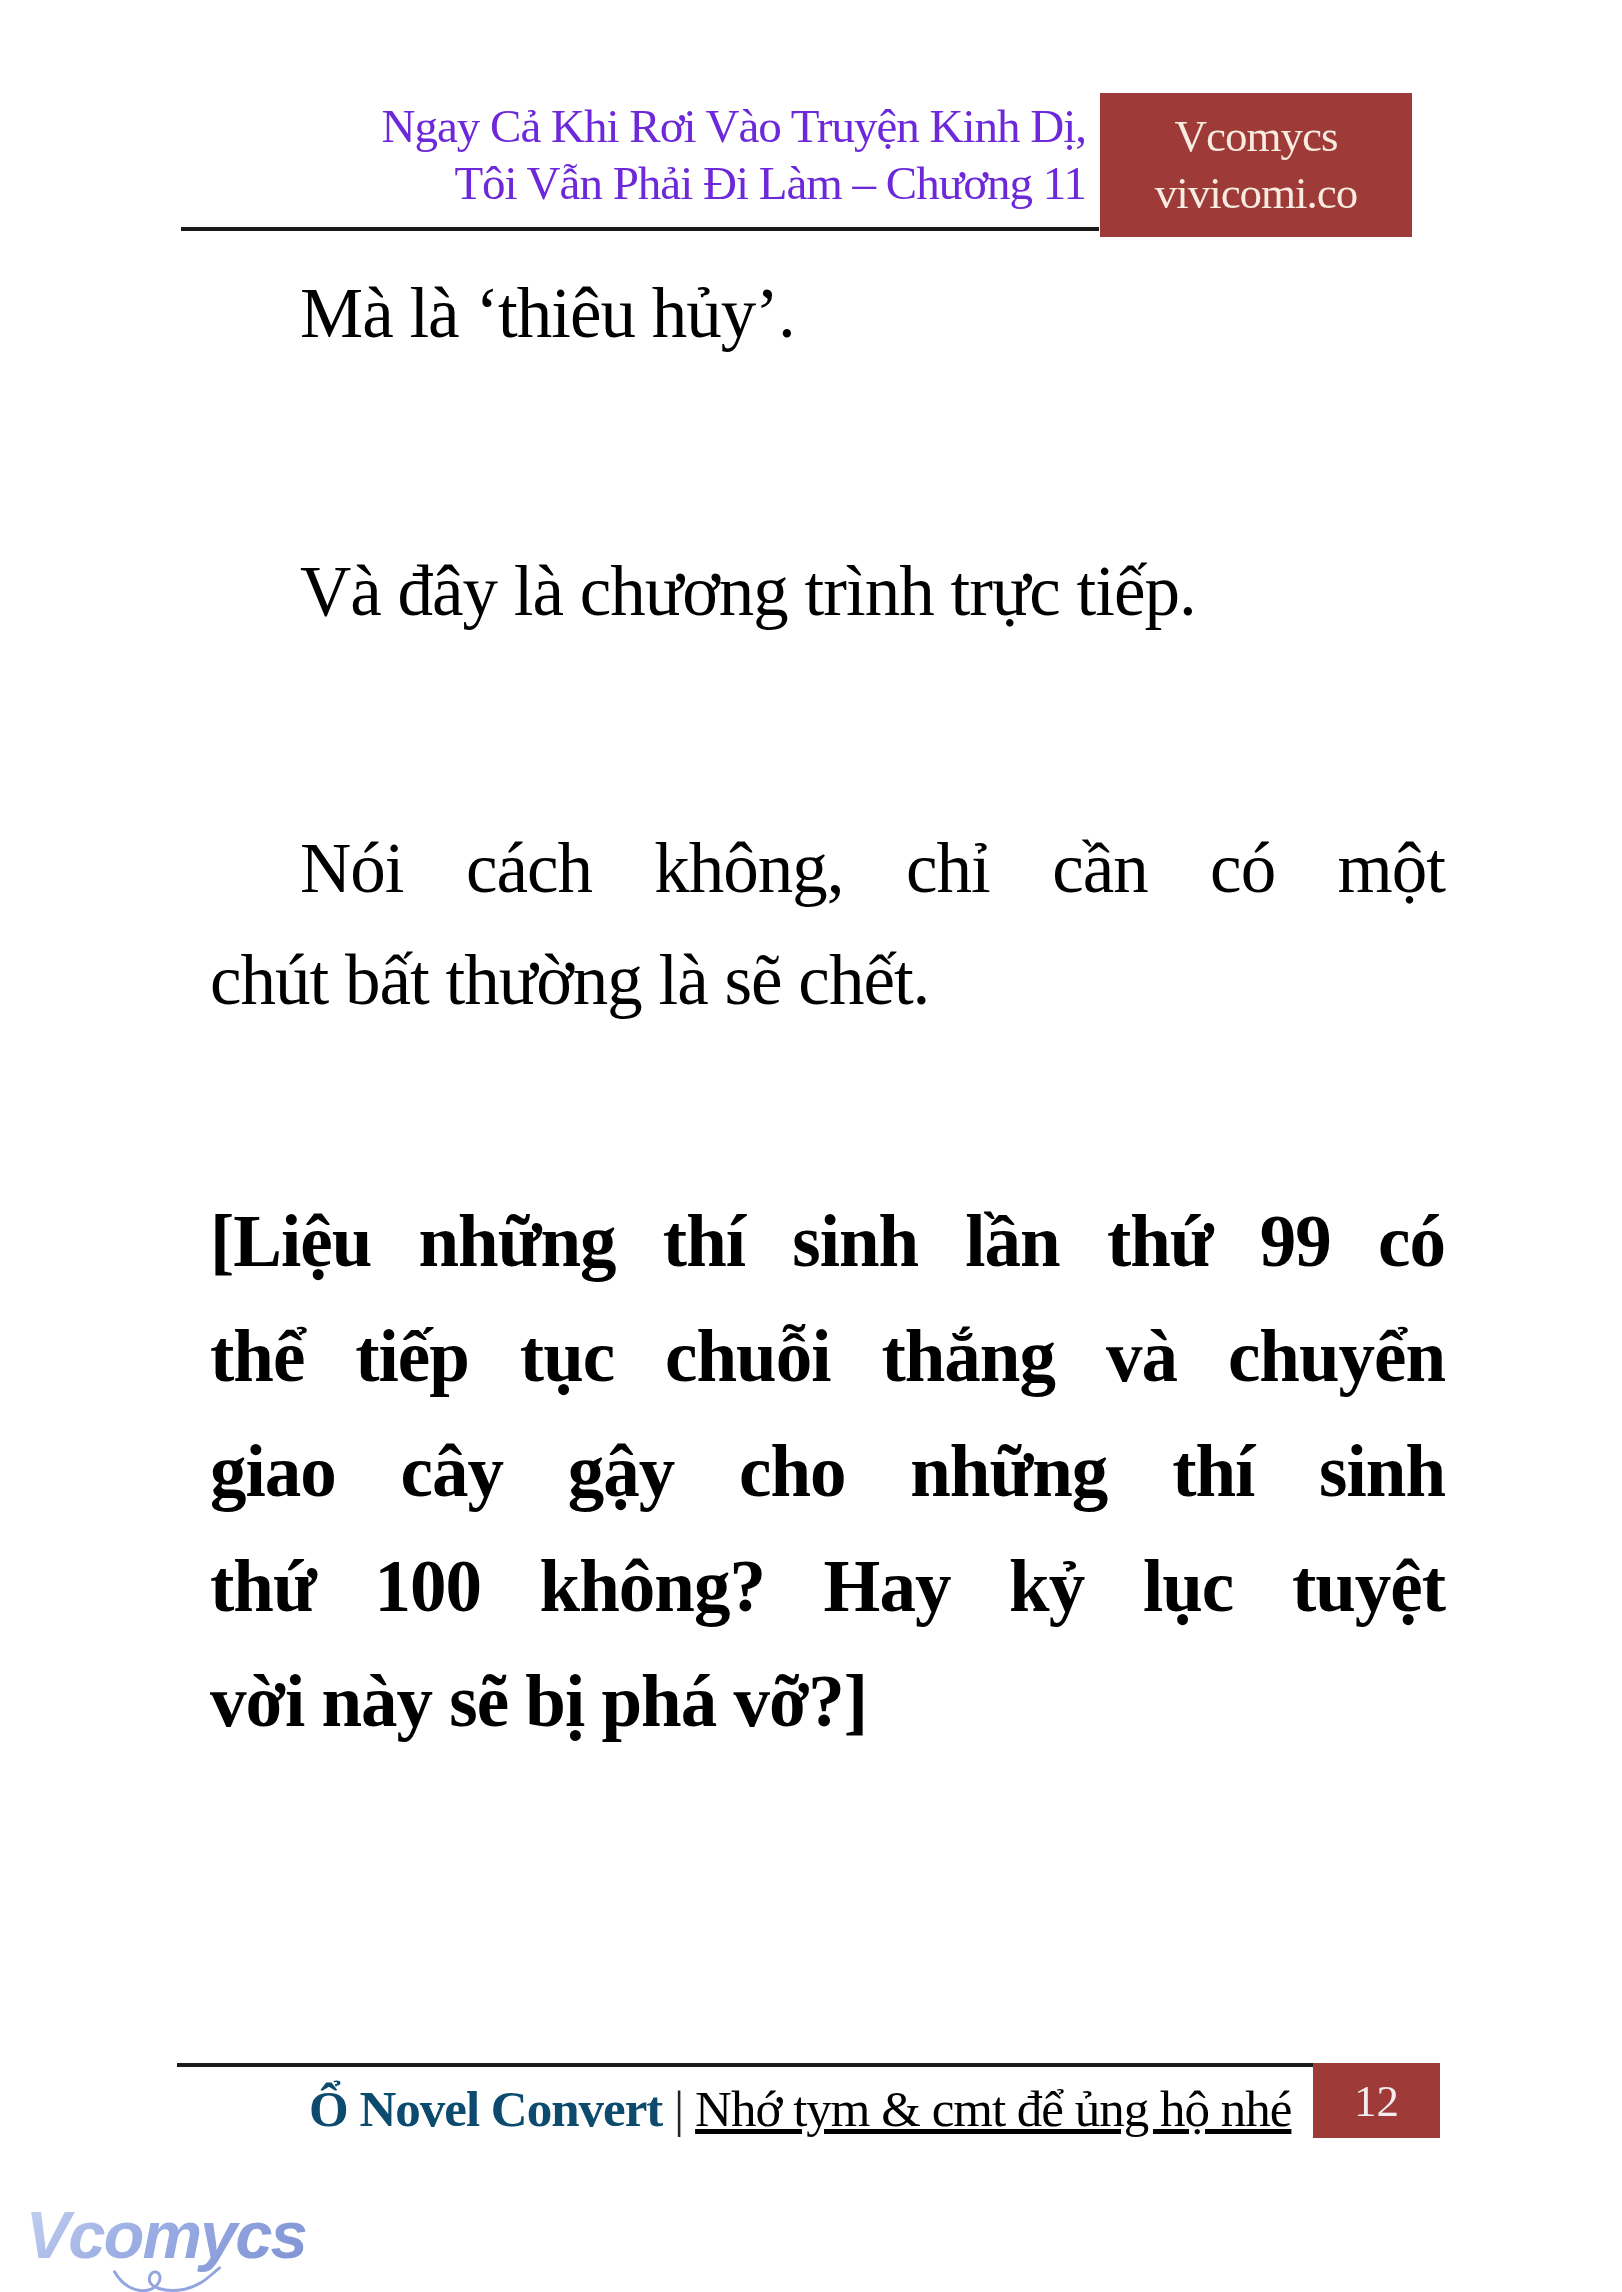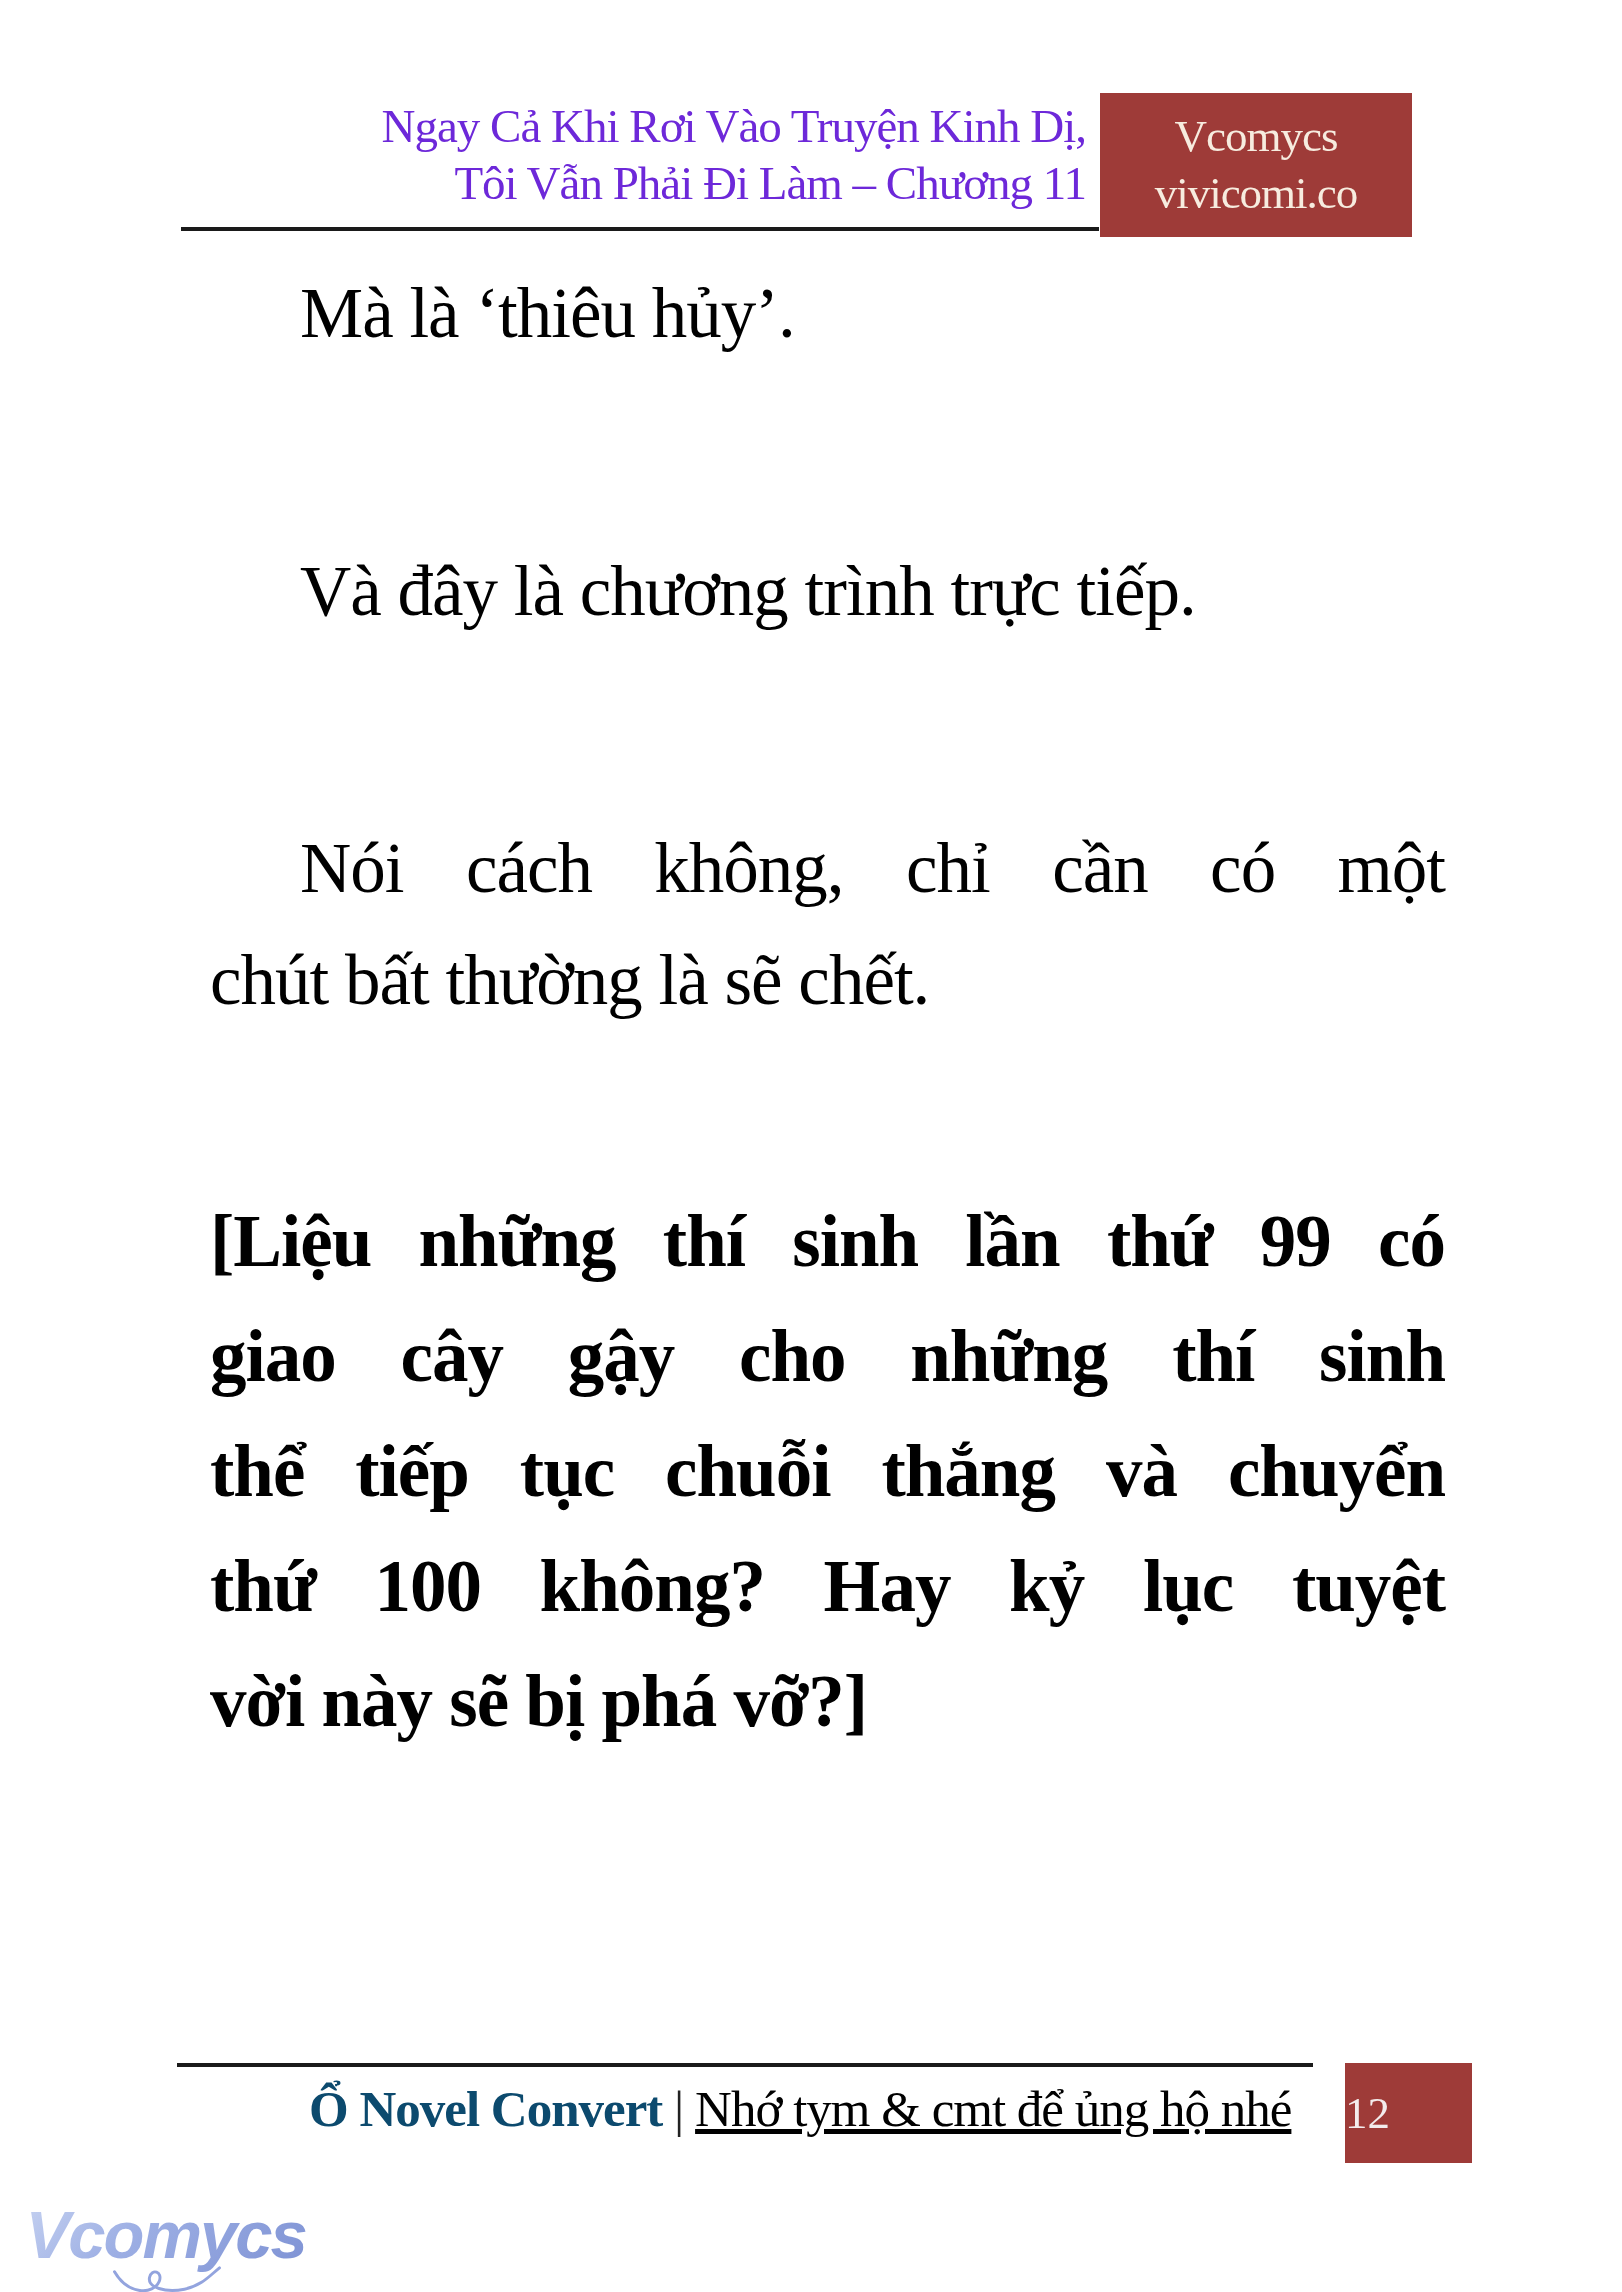--- a/index.html
+++ b/index.html
@@ -94,28 +94,27 @@
     letter-spacing: -1px;
   }
   .footer-brand { color: #0c4a6e; font-weight: bold; }
   .footer-sep { color: #222222; padding: 0 11.8px; font-weight: 400; }
   .footer-note { color: #000000; text-decoration: underline; }
   .pagenum-box {
     position: absolute;
     left: 1313px;
     top: 2063px;
     width: 127px;
-    height: 100px;
+    height: 75px;
     background: #9e3b38;
     color: #f3ecec;
     display: flex;
     align-items: center;
-    justify-content: flex-start;
+    justify-content: center;
     font-size: 45px;
-    margin-left: 32px;
   }
 
   
   .watermark {
     position: absolute;
     left: 25.5px;
     top: 2196px;
     font-family: "Liberation Sans", "DejaVu Sans", sans-serif;
     font-style: italic;
     font-weight: bold;
@@ -156,22 +155,22 @@
     <span class="line indent">Và đây là chương trình trực tiếp.</span>
   </div>
 
   <div class="para p3">
     <span class="line just indent">Nói cách không, chỉ cần có một</span>
     <span class="line">chút bất thường là sẽ chết.</span>
   </div>
 
   <div class="para p4">
     <span class="line just">[Liệu những thí sinh lần thứ 99 có</span>
+    <span class="line just">thể tiếp tục chuỗi thắng và chuyển</span>
     <span class="line just">giao cây gậy cho những thí sinh</span>
-    <span class="line just">thể tiếp tục chuỗi thắng và chuyển</span>
     <span class="line just">thứ 100 không? Hay kỷ lục tuyệt</span>
     <span class="line">vời này sẽ bị phá vỡ?]</span>
   </div>
 
   <div class="footer-rule"></div>
   <div class="footer-line">
     <span class="footer-brand">Ổ Novel Convert</span><span class="footer-sep">|</span><span class="footer-note">Nhớ tym &amp; cmt để ủng hộ nhé</span>
   </div>
   <div class="pagenum-box">
     <span>12</span>

